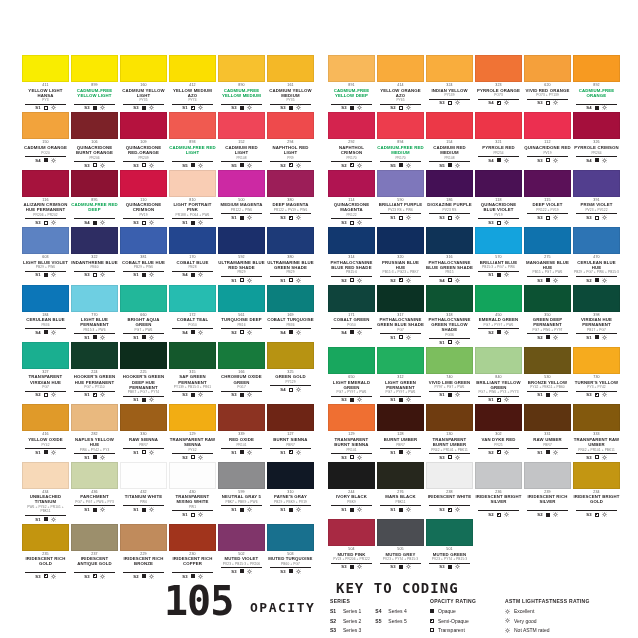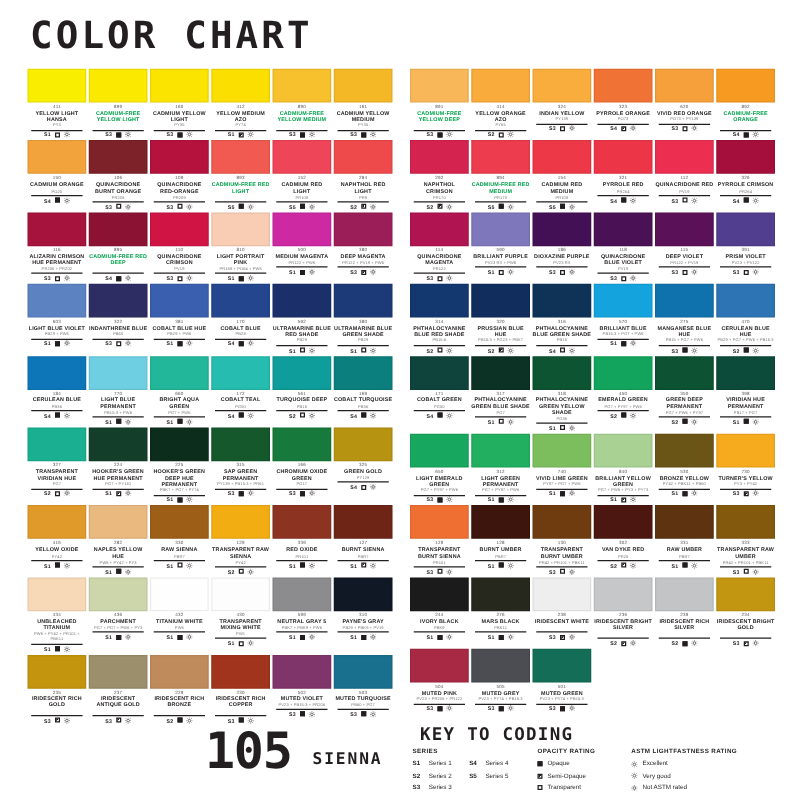--- a/index.html
+++ b/index.html
@@ -99,21 +99,20 @@
   .k-series{left:330px;}
   .k-series .cols{display:flex;gap:14px;}
   .k-op{left:430px;}
   .k-lf{left:505px;}
 </style>
 </head>
 <body>
 
 <div id="page">
 
-  <div class="title">COLOR CHART</div>
 
   <div class="col col-left" id="col-left">
       <div class="row">
         <div class="cell">
           <span class="swatch" style="background: rgb(249, 237, 0);"></span>
           <div class="meta">
             <span class="code">411</span>
             <span class="cname">YELLOW LIGHT HANSA</span>
             <span class="pig">PY3</span>
             <div class="bar"></div>
@@ -3093,21 +3092,21 @@
           <span class="swatch"></span>
         </div>
         <div class="cell empty">
           <span class="swatch"></span>
         </div>
       </div>
     </div>
 
   <div class="footer">
     <div class="big-count">105</div>
-    <div class="count-word">SIENNA</div>
+    <div class="count-word">OPACITY</div>
 
     <div class="key-title">KEY TO CODING</div>
 
     <div class="key-block k-series">
       <div class="key-head">SERIES</div>
       <div class="cols">
         <div id="series-col-a">
             <div class="key-line">
               <span class="key-abbr">S1</span>
               <span>Series 1</span>

